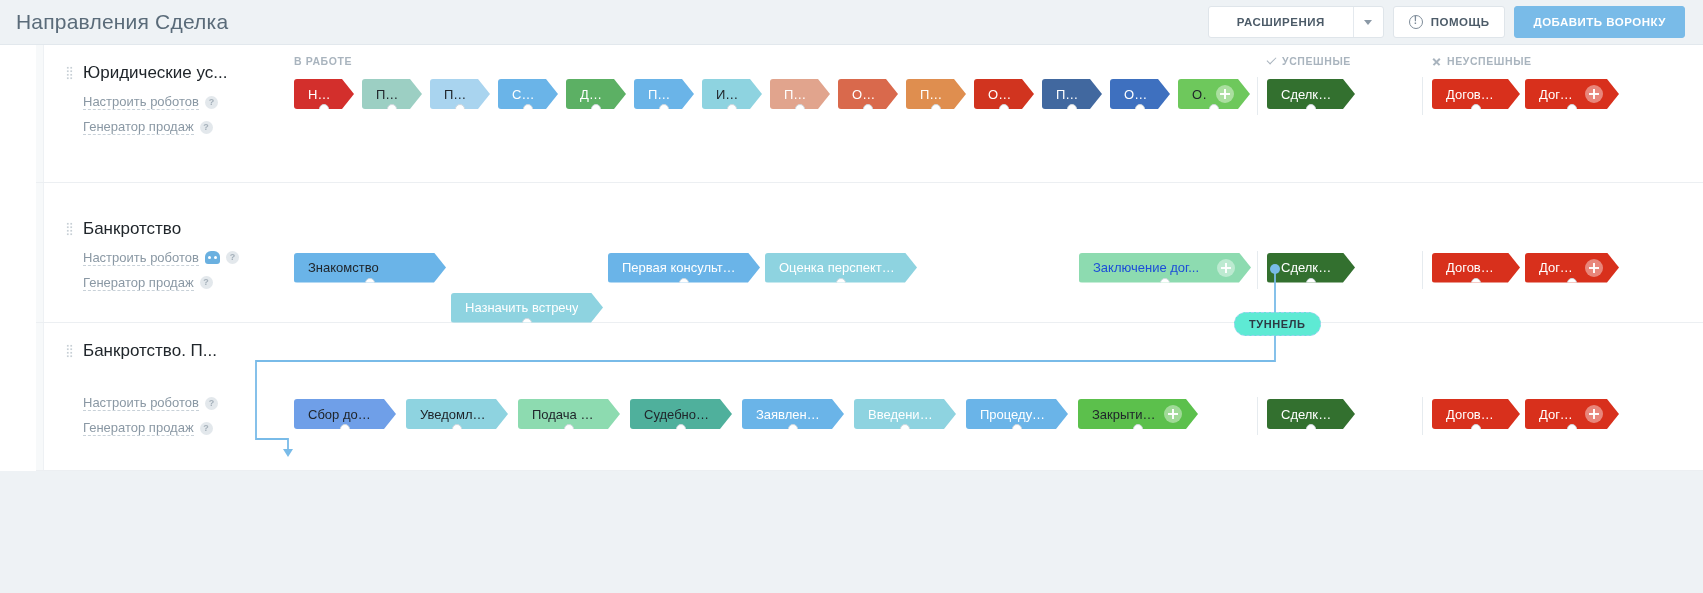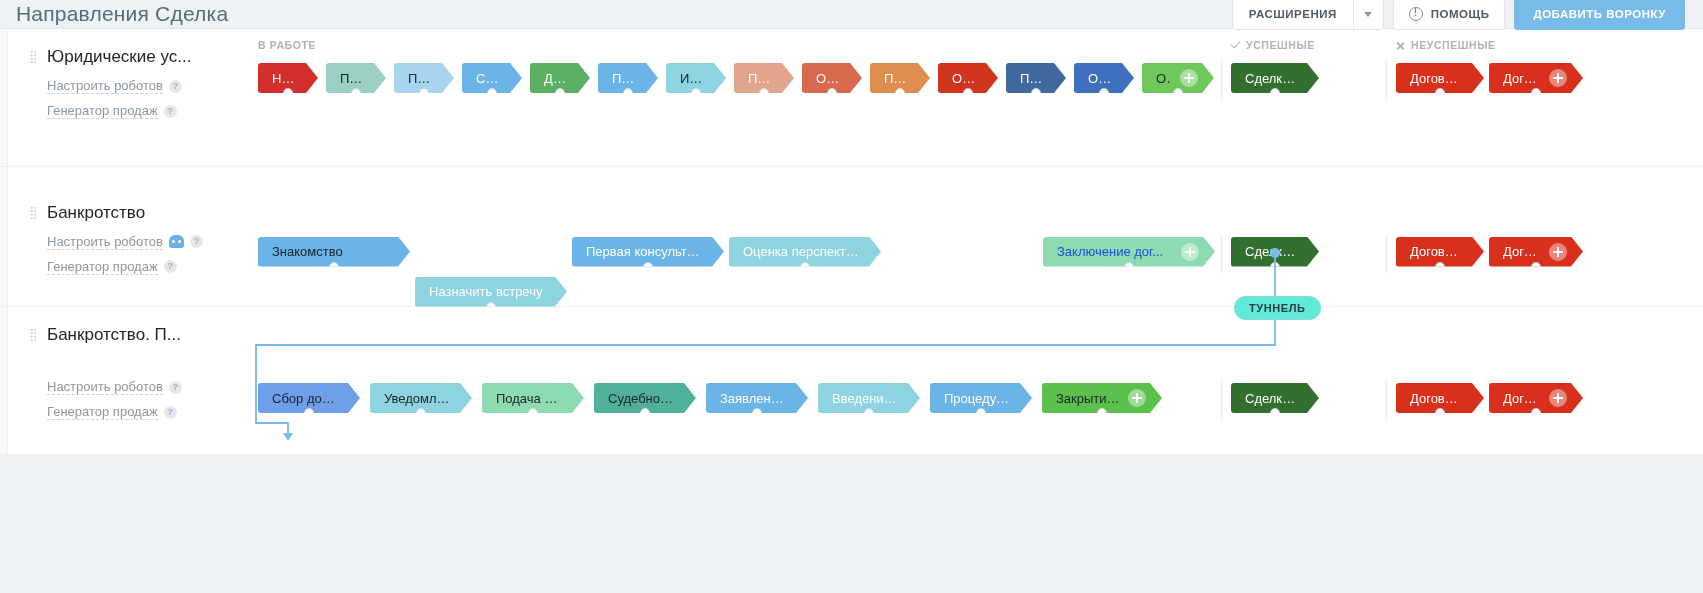--- a/index.html
+++ b/index.html
@@ -6,21 +6,21 @@
   html, body {
     width: 1703px; height: 593px;
     background: #eef2f5;
     font-family: "Liberation Sans", sans-serif;
     overflow: hidden;
   }
 
   
   .topbar {
     position: relative;
-    height: 28px;
+    height: 44px;
     display: flex;
     align-items: center;
     padding: 0 18px 0 16px;
     background: #eef2f5;
   }
   .page-title {
     font-size: 21px;
     font-weight: 400;
     color: #5a6b79;
     letter-spacing: .2px;
@@ -40,21 +40,21 @@
     border: 1px solid #dfe5ea;
     border-radius: 3px;
     font-size: 11.5px;
     font-weight: 700;
     letter-spacing: .5px;
     color: #4c5b68;
     cursor: pointer;
     white-space: nowrap;
   }
   .btn-ext { padding: 0; }
-  .btn-ext .lbl { padding: 0 16px; }
+  .btn-ext .lbl { padding: 0 28px; }
   .btn-ext .caret-wrap {
     border-left: 1px solid #e4e9ee;
     width: 30px; height: 100%;
     display: flex; align-items: center; justify-content: center;
   }
   .caret {
     width: 0; height: 0;
     border-left: 4px solid transparent;
     border-right: 4px solid transparent;
     border-top: 5px solid #8b99a6;
@@ -283,21 +283,21 @@
       <span>ПОМОЩЬ</span>
     </div>
 
     <div class="btn btn-primary">
       <span>ДОБАВИТЬ ВОРОНКУ</span>
     </div>
   </div>
 </div>
 
 <div class="board">
-  <div id="rows" style="position: relative;">
+  <div id="rows" style="position: relative; padding-left: 36px;">
       <div class="funnel-row" style="min-height: 138px;">
         <div class="rail"></div>
         <div class="fn-left">
           <div class="fn-name-line">
             <span class="grip"></span>
             <span class="fn-name">Юридические ус...</span>
           </div>
           <div class="fn-link" style="margin-top:11px">
             <span class="txt">Настроить роботов</span>
             <span class="q-ic"></span>

